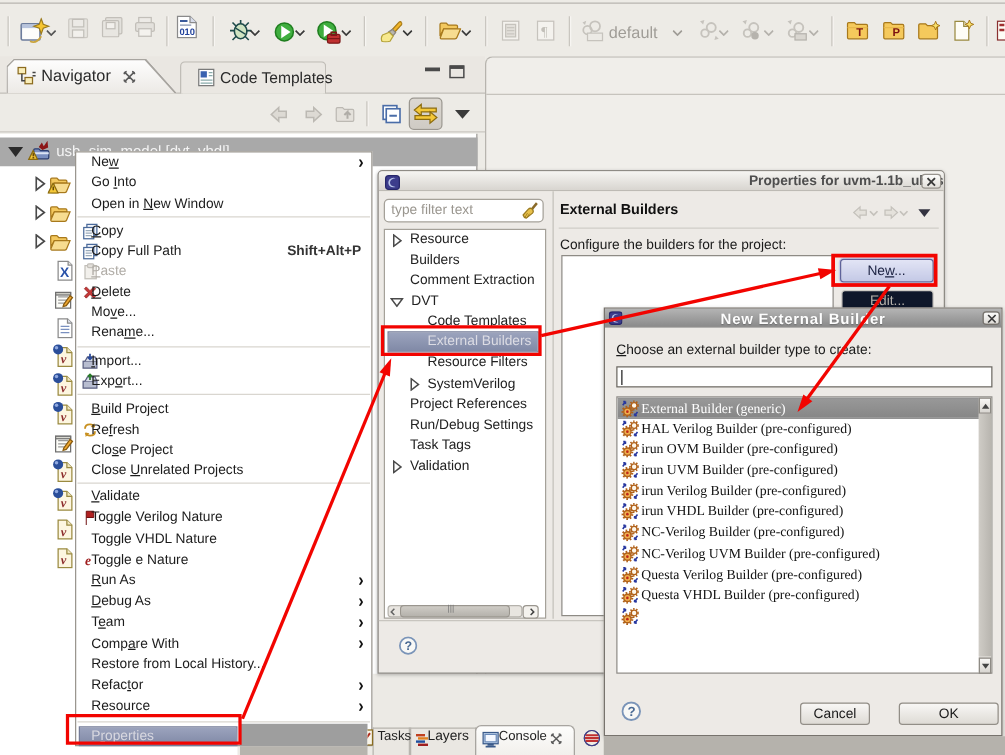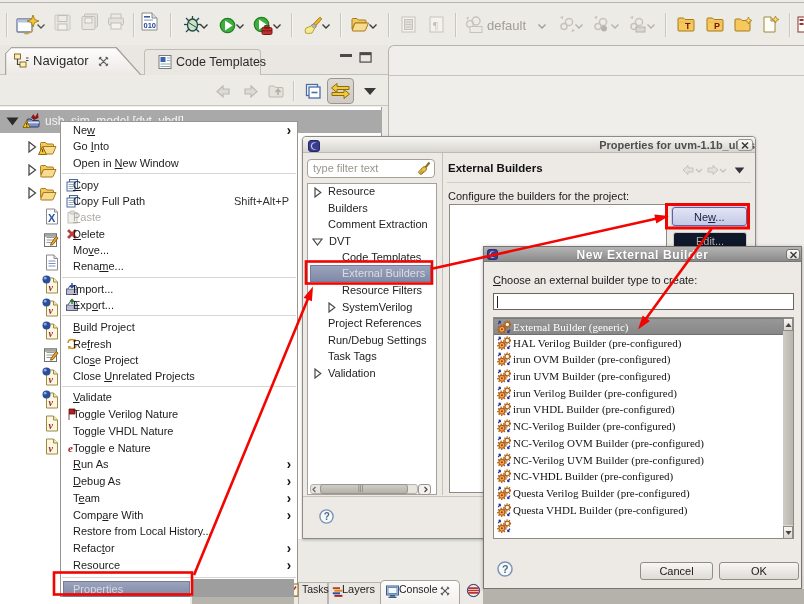--- a/index.html
+++ b/index.html
@@ -27,21 +27,21 @@
 
 #bottompanel { left:190px; top:576px; width:614px; height:28px; background:#eceae5; }
 .btab { position:absolute; top:7px; height:21px; font-size:11px; color:#222; }
 
 #menu { left:60px; top:121px; width:238px; height:476px; background:#ffffff; border:1px solid #9a968f; }
 .mi { position:relative; height:16.3px; font-size:11px; color:#1c1c1c; line-height:16.3px; }
 .mi.g2 { height:16.75px; line-height:16.75px; }
 .msep.s4 { height:5px; } .msep.s4:after{top:2px} .msep.s5 { height:7px; } .msep.s5:after{top:3px}
 .mi .lbl { position:absolute; left:12px; top:0; }
 .mi .arrow { position:absolute; right:6px; top:0px; font-size:13px; color:#111; font-weight:bold; transform:scaleY(1.15); }
-.mi .accel { position:absolute; right:8px; top:0; }
+.mi .accel { position:absolute; right:8px; top:0;font-weight:bold; }
 .msep { height:6px; position:relative; }
 .msep:after { content:""; position:absolute; left:1px; right:1px; top:2px; border-top:1px solid #d9d6d0; }
 .mico { position:absolute; left:4px; top:1px; width:14px; height:14px; }
 
 #propdlg { z-index:10; left:302px; top:136px; width:454px; height:403px; background:#edeae6; border:1px solid #8e8b85; border-radius:4px 4px 0 0; box-shadow:0 1px 3px rgba(0,0,0,.25); }
 #proptitle { position:absolute; left:0; top:0; width:100%; height:16px; background:linear-gradient(#f6f5f2,#d8d5d0); border-bottom:1px solid #bdbab4; border-radius:3px 3px 0 0; }
 #newdlg { z-index:12; left:483px; top:246px; width:319px; height:343px; background:#edeae6; border:1px solid #77736d; box-shadow:0 1px 4px rgba(0,0,0,.3); }
 #newtitle { position:absolute; left:0; top:0; width:100%; height:15px; background:linear-gradient(#b4b4b4,#8b8b8b); border-bottom:1px solid #787878; }
 .gtkbtn { position:absolute; background:linear-gradient(#f8f7f5,#dedbd5); border:1px solid #928e87; border-radius:3px; font-size:11px; color:#1a1a1a; text-align:center; }
 .nrow { position:relative; height:16.7px; font-size:11px; color:#111; line-height:16.7px;font-family:Liberation Serif, serif; }
@@ -732,33 +732,21 @@
   <div class="nrow">
         <svg class="nico" viewBox="0 0 14 14">
           <use href="#d-gears"></use>
         </svg>
         <span>NC-Verilog Builder (pre-configured)</span>
       </div>
   <div class="nrow">
         <svg class="nico" viewBox="0 0 14 14">
           <use href="#d-gears"></use>
         </svg>
-        <span>NC-Verilog OVM Builder (pre-configured)</span>
-      </div>
-  <div class="nrow">
-        <svg class="nico" viewBox="0 0 14 14">
-          <use href="#d-gears"></use>
-        </svg>
         <span>NC-Verilog UVM Builder (pre-configured)</span>
-      </div>
-  <div class="nrow">
-        <svg class="nico" viewBox="0 0 14 14">
-          <use href="#d-gears"></use>
-        </svg>
-        <span>NC-VHDL Builder (pre-configured)</span>
       </div>
   <div class="nrow">
         <svg class="nico" viewBox="0 0 14 14">
           <use href="#d-gears"></use>
         </svg>
         <span>Questa Verilog Builder (pre-configured)</span>
       </div>
   <div class="nrow">
         <svg class="nico" viewBox="0 0 14 14">
           <use href="#d-gears"></use>
@@ -779,21 +767,21 @@
     </svg>
  <div class="abs" style="left:299px;top:84px;width:10px;height:194px;background:linear-gradient(90deg,#cfccc6,#b8b5af)"></div>
  <div class="abs" style="left:299px;top:279px;width:10px;height:13px;background:linear-gradient(#f8f7f5,#d8d5d0);border:1px solid #8e8b85"></div>
  <svg class="abs" style="left:301px;top:283px" width="7" height="6" viewBox="0 0 7 6">
       <path d="M0.5 1 L3.5 5 L6.5 1 Z" fill="#444"></path>
     </svg>
  <svg class="abs" style="left:13px;top:314px" width="16" height="16" viewBox="0 0 15 15">
       <circle cx="7.5" cy="7.5" r="6.6" fill="#f8f8f6" stroke="#7a94b8" stroke-width="1.4"></circle>
       <text x="4.7" y="11" font-size="10" font-weight="bold" fill="#4a6a94" font-family="Liberation Sans">?</text>
     </svg>
- <div class="gtkbtn" style="left:156px;top:314.5px;width:73px;height:18px;line-height:17px">Cancel</div>
+ <div class="gtkbtn" style="left:156px;top:314.5px;width:56px;height:18px;line-height:17px">Cancel</div>
  <div class="gtkbtn" style="left:235px;top:314.5px;width:80px;height:18px;line-height:17px">OK</div>
 </div>
 <svg class="abs" id="overlay" viewBox="0 0 804 604">
  <g fill="none" stroke="#f20400" stroke-width="2.6">
   <rect x="54" y="572.5" width="138" height="22"></rect>
   <rect x="306" y="261.5" width="126" height="22"></rect>
   <rect x="666.5" y="204.5" width="82" height="23.5" stroke-width="3"></rect>
   <line x1="194" y1="575" x2="309.5" y2="295"></line>
   <line x1="433" y1="268.5" x2="657" y2="218.6"></line>
   <line x1="711.5" y1="229" x2="645" y2="320"></line>

